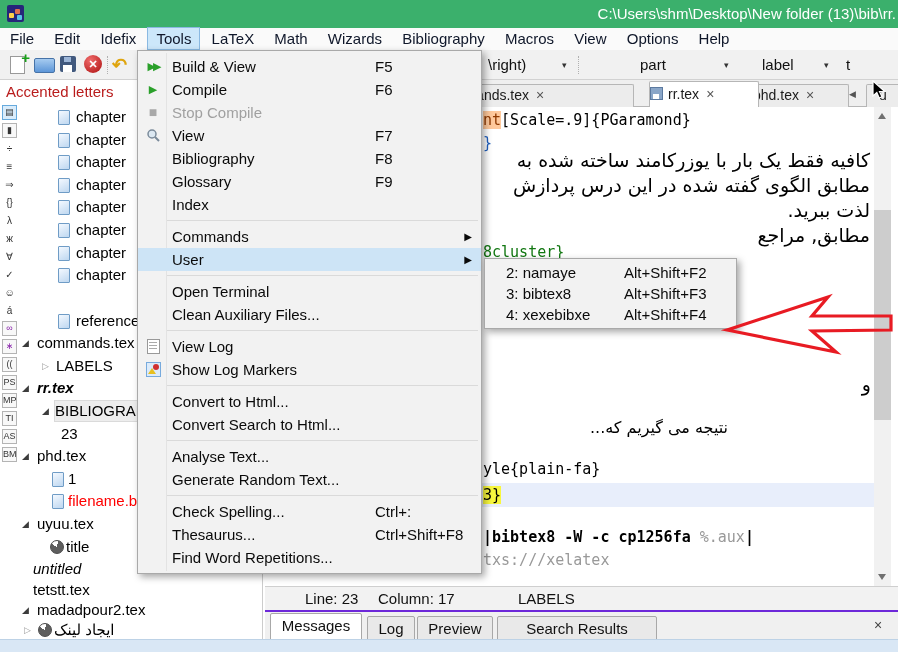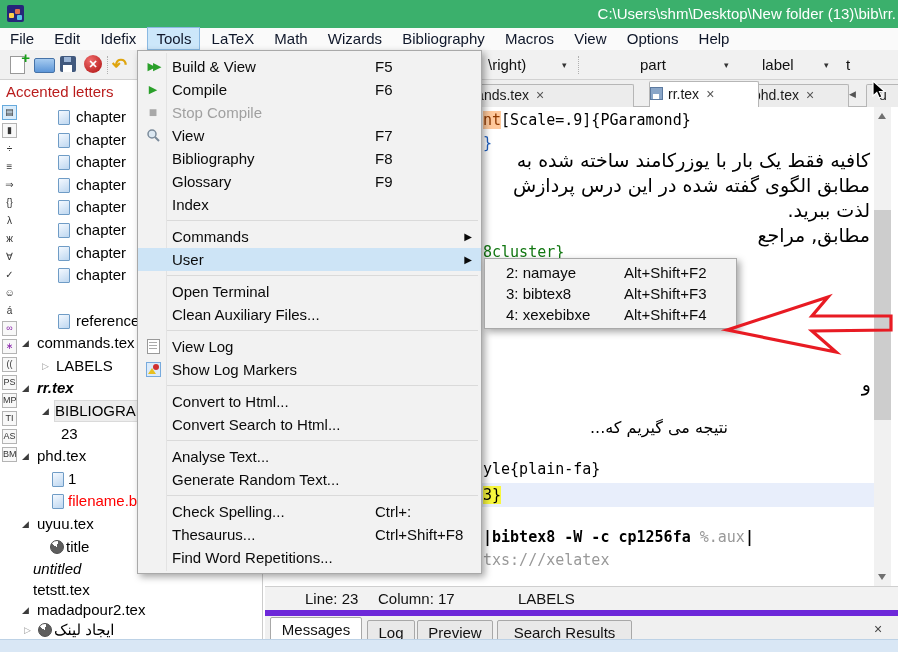--- a/index.html
+++ b/index.html
@@ -60,21 +60,21 @@
 .blue{color:#1f5fbf}
 .green{color:#117711}
 .gray{color:#999}
 #vscroll{position:absolute;left:609px;top:27px;width:17px;height:479px;background:#f1f1f1}
 #vsthumb{position:absolute;left:0;top:103px;width:17px;height:210px;background:#cdcdcd}
 .sarr{position:absolute;left:4px;width:0;height:0;border-left:4px solid transparent;border-right:4px solid transparent}
 #sup{top:6px;border-bottom:6px solid #707070}
 #sdn{bottom:6px;border-top:6px solid #707070}
 #statusrow{position:absolute;left:0;top:506px;width:633px;height:24px;background:#f2f2f2;border-top:1px solid #cfcfcf;box-sizing:border-box;font-size:15px;color:#111}
 #statusrow span{position:absolute;top:3px}
-#ptabs{position:absolute;left:0;top:530px;width:633px;height:30px;background:#f0f0f0;border-top:6px solid #6d28d9;box-sizing:border-box}
+#ptabs{position:absolute;left:0;top:530px;width:633px;height:30px;background:#f0f0f0;border-top:2px solid #6d28d9;box-sizing:border-box}
 .pt{position:absolute;top:4px;height:25px;line-height:23px;font-size:15px;text-align:center;border:1px solid #a8a8a8;background:#e9e9e9;border-radius:2px 2px 0 0;box-sizing:border-box;color:#111}
 .pt.on{background:#fff;top:1px;height:28px}
 #ptclose{position:absolute;left:609px;top:5px;color:#444;font-size:14px}
 #bstrip{left:0;top:639px;width:898px;height:13px;background:#d9e7f5;border-top:1px solid #bdd2e6;box-sizing:border-box}
 #toolsmenu{left:137px;top:50px;width:345px;background:#f2f2f2;border:1px solid #a9a9a9;box-shadow:3px 3px 7px rgba(0,0,0,.35);padding:4px 0;box-sizing:border-box;z-index:50;font-size:15px}
 #toolsmenu .icol{position:absolute;left:28px;top:2px;bottom:2px;border-left:1px solid #e3e3e3}
 .mi{position:relative;height:23px;line-height:23px;color:#0a0a0a}
 .mi .ml{position:absolute;left:34px}
 .mi .ms{position:absolute;left:237px}
 .mi .mic{position:absolute;left:3px;width:24px;text-align:center;top:0}
@@ -302,21 +302,21 @@
     <div id="statusrow">
       <span style="left:40px">Line: 23</span>
       <span style="left:113px">Column: 17</span>
       <span style="left:253px">LABELS</span>
     </div>
 
     <div id="ptabs">
       <div class="pt on" style="left:5px;width:92px">Messages</div>
       <div class="pt" style="left:102px;width:48px">Log</div>
       <div class="pt" style="left:152px;width:76px">Preview</div>
-      <div class="pt" style="left:232px;width:135px">Search Results</div>
+      <div class="pt" style="left:232px;width:160px">Search Results</div>
       <span id="ptclose">×</span>
     </div>
   </div>
 
   <div id="bstrip" class="abs"></div>
 
   <div id="toolsmenu" class="abs">
     <i class="icol"></i>
     <div class="mi">
         <span class="mic gp">▶▶</span>

